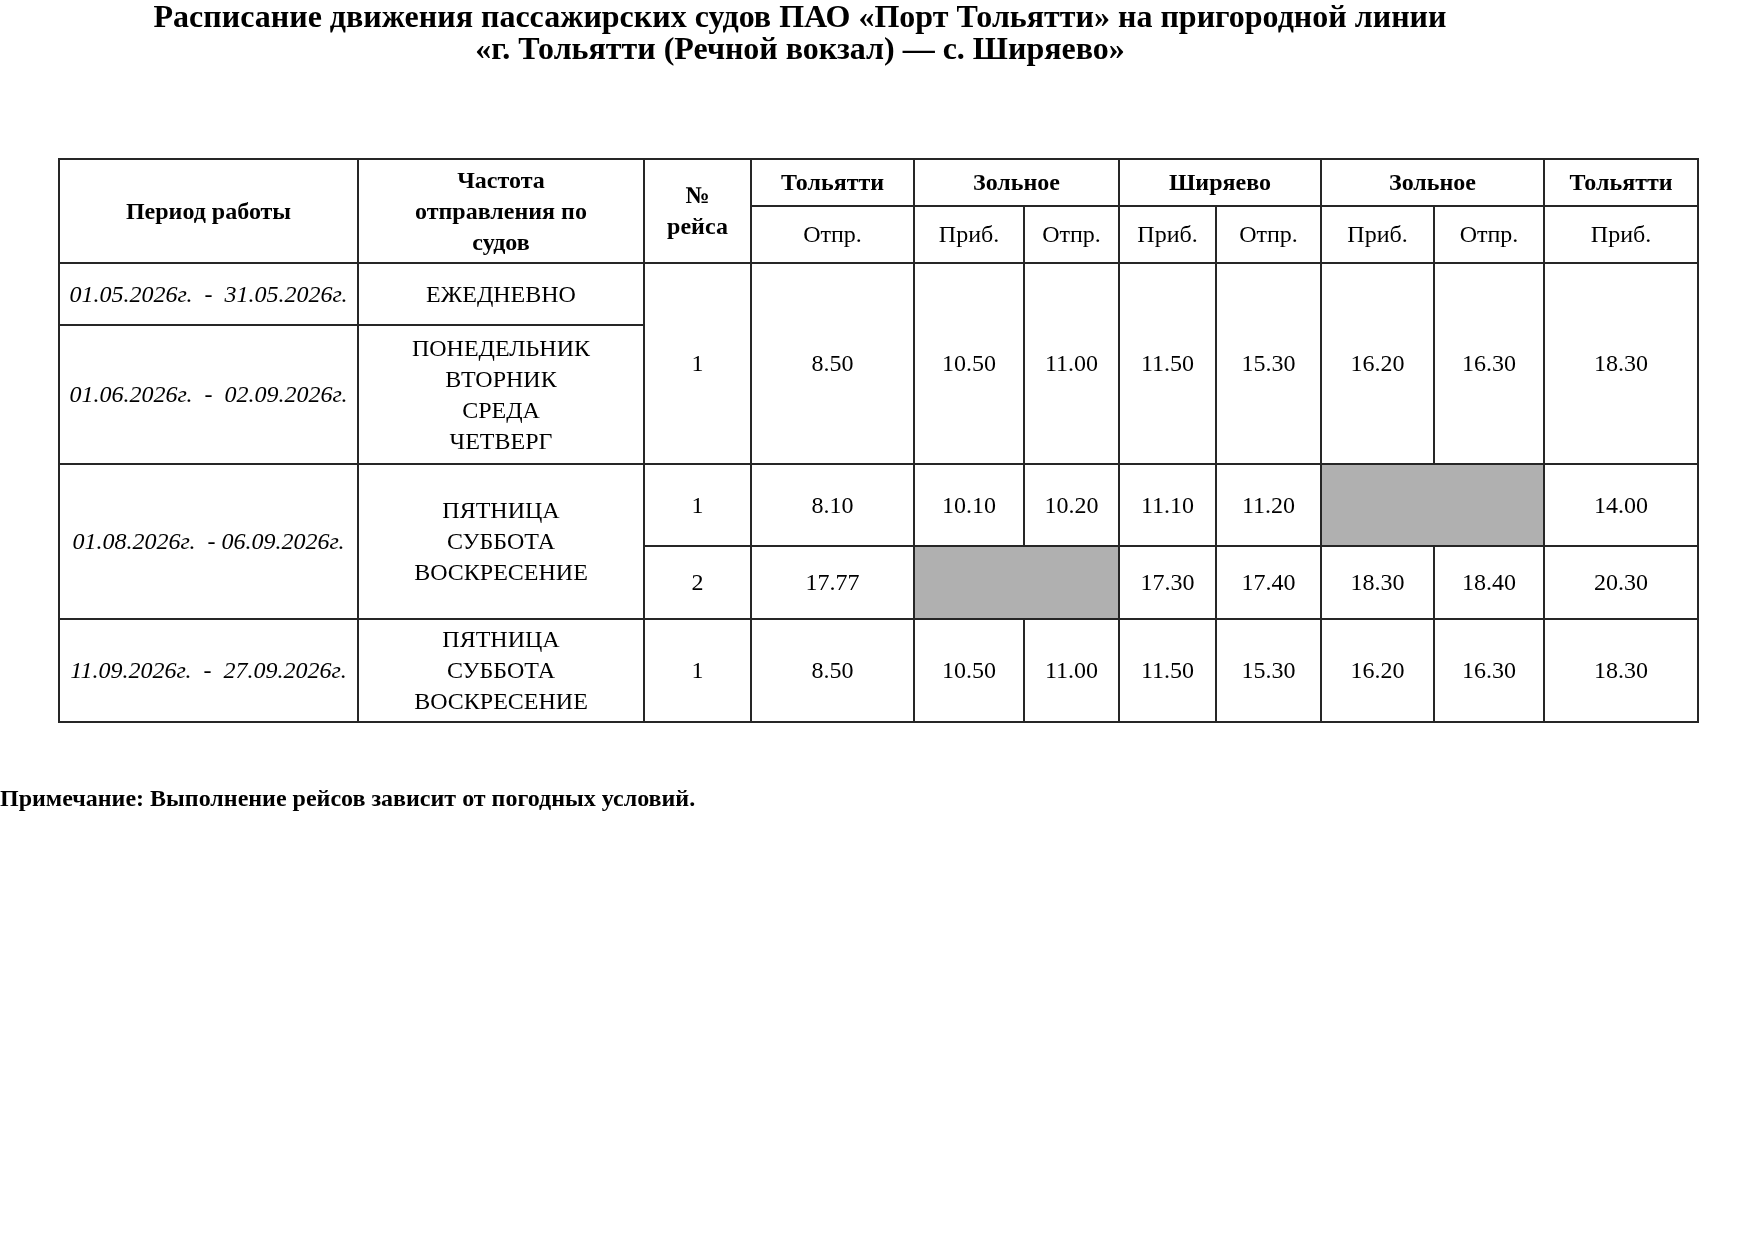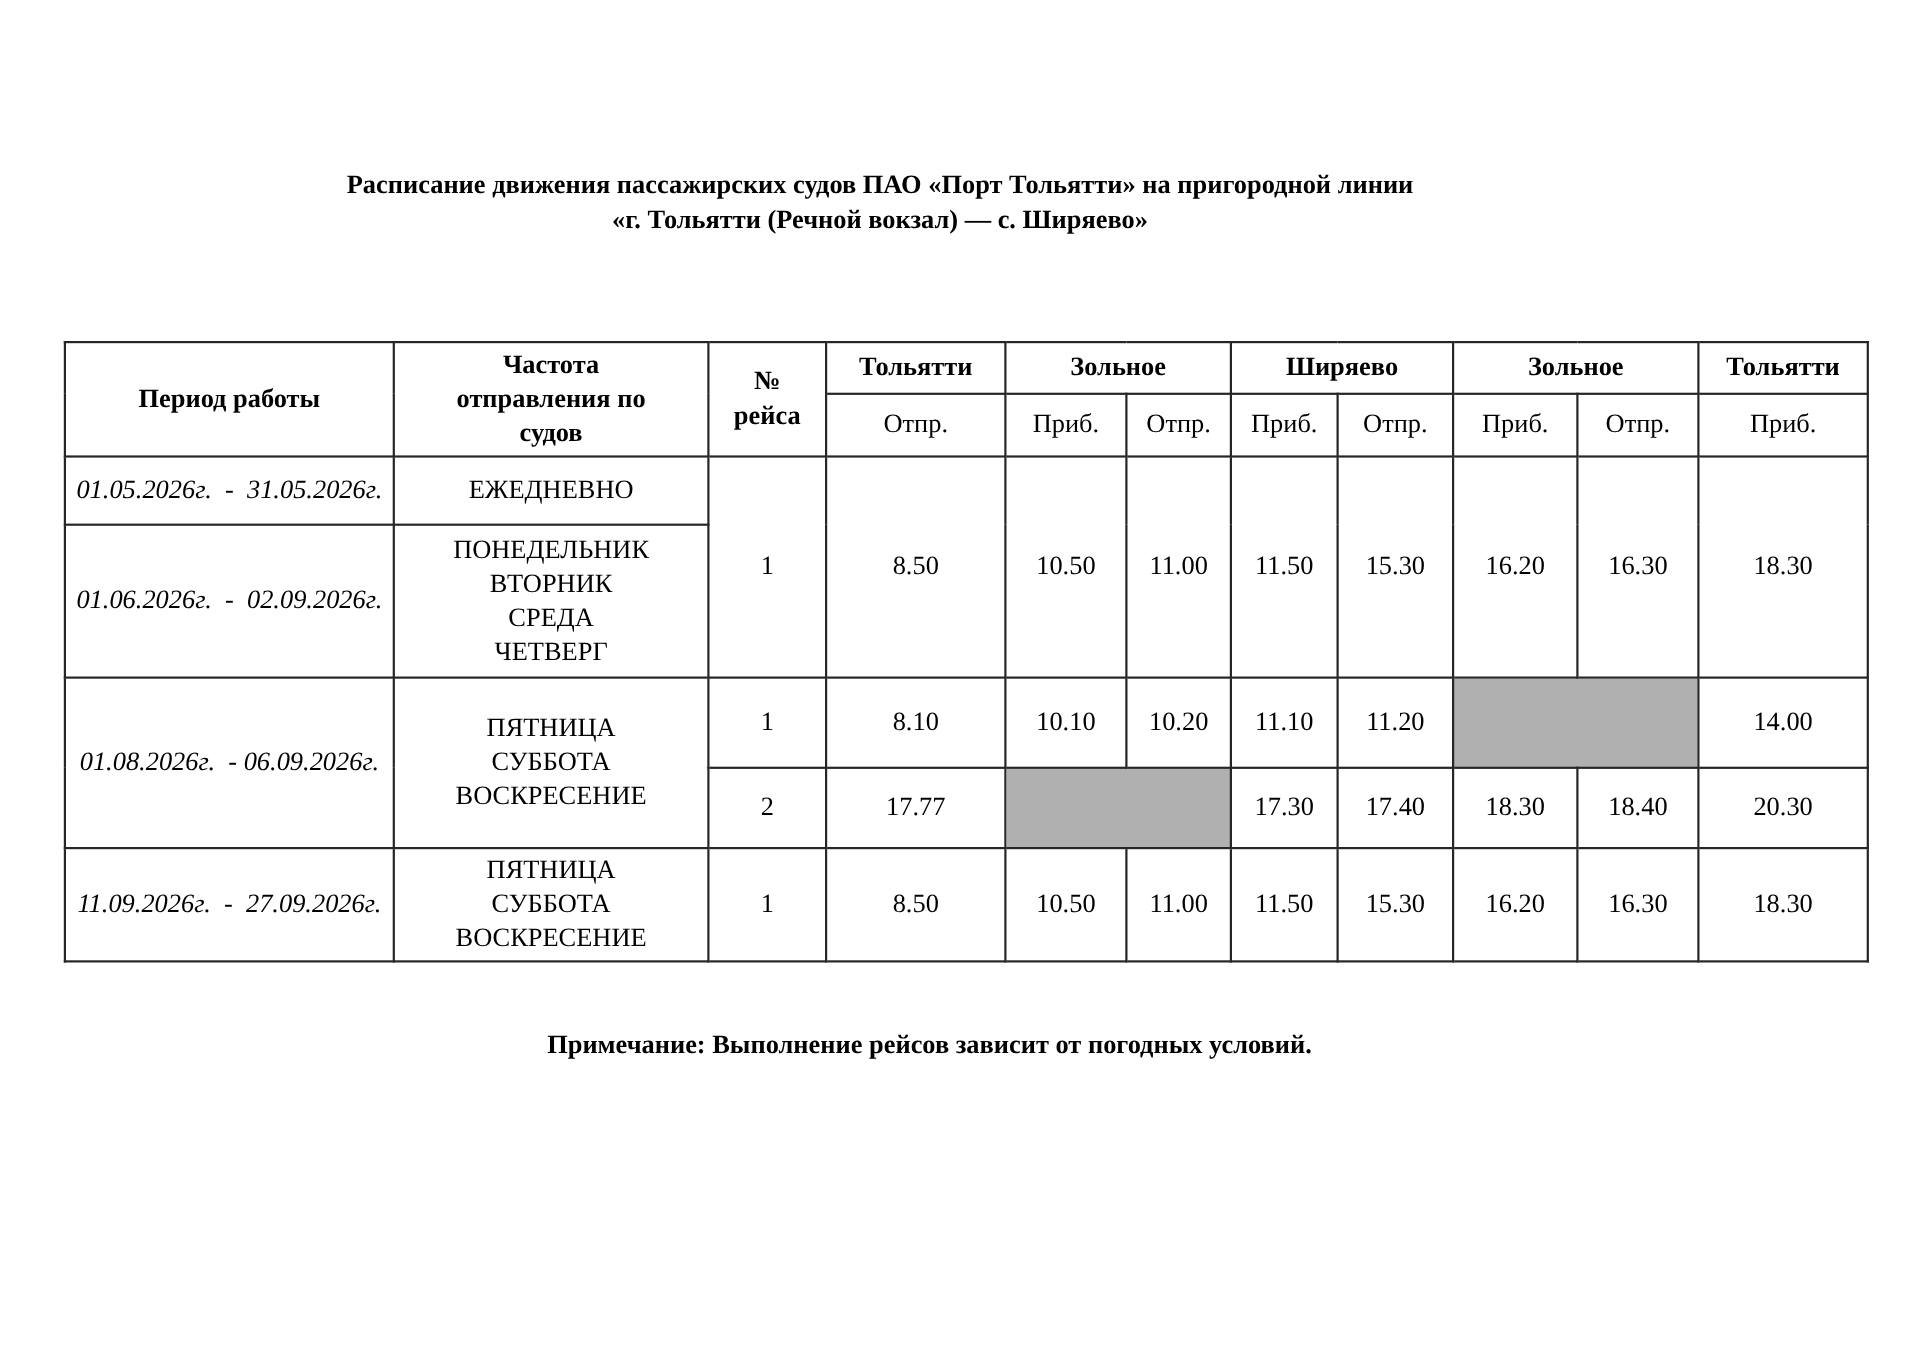--- a/index.html
+++ b/index.html
@@ -10,25 +10,24 @@
     color: #000000;
   }
   .page {
     position: relative;
     width: 1754px;
     height: 1241px;
     background: #ffffff;
     overflow: hidden;
   }
   .title-block {
-    padding-top: 152px;
     width: 1600px;
     text-align: center;
     font-weight: bold;
-    font-size: 24px;
+    font-size: 32px;
     line-height: 32px;
   }
   .title-line { white-space: pre-wrap; }
   table.schedule {
     margin-left: 58px;
     margin-top: 94px;
     border-collapse: collapse;
     table-layout: fixed;
     width: 1639px;
   }
@@ -46,21 +45,20 @@
   .r2 { height: 139px; }
   .r3a { height: 82px; }
   .r3b { height: 73px; }
   .r4 { height: 103px; }
   .bold { font-weight: bold; }
   .pre-line { white-space: pre-line; line-height: 31px; }
   .pre { white-space: pre-wrap; font-style: italic; }
   .note-block {
     margin-top: 62px;
     width: 1690px;
-    text-align: center;
     font-weight: bold;
     font-size: 24px;
   }
 </style>
 </head>
 <body>
 
 <div class="page">
 
   <div class="title-block">

